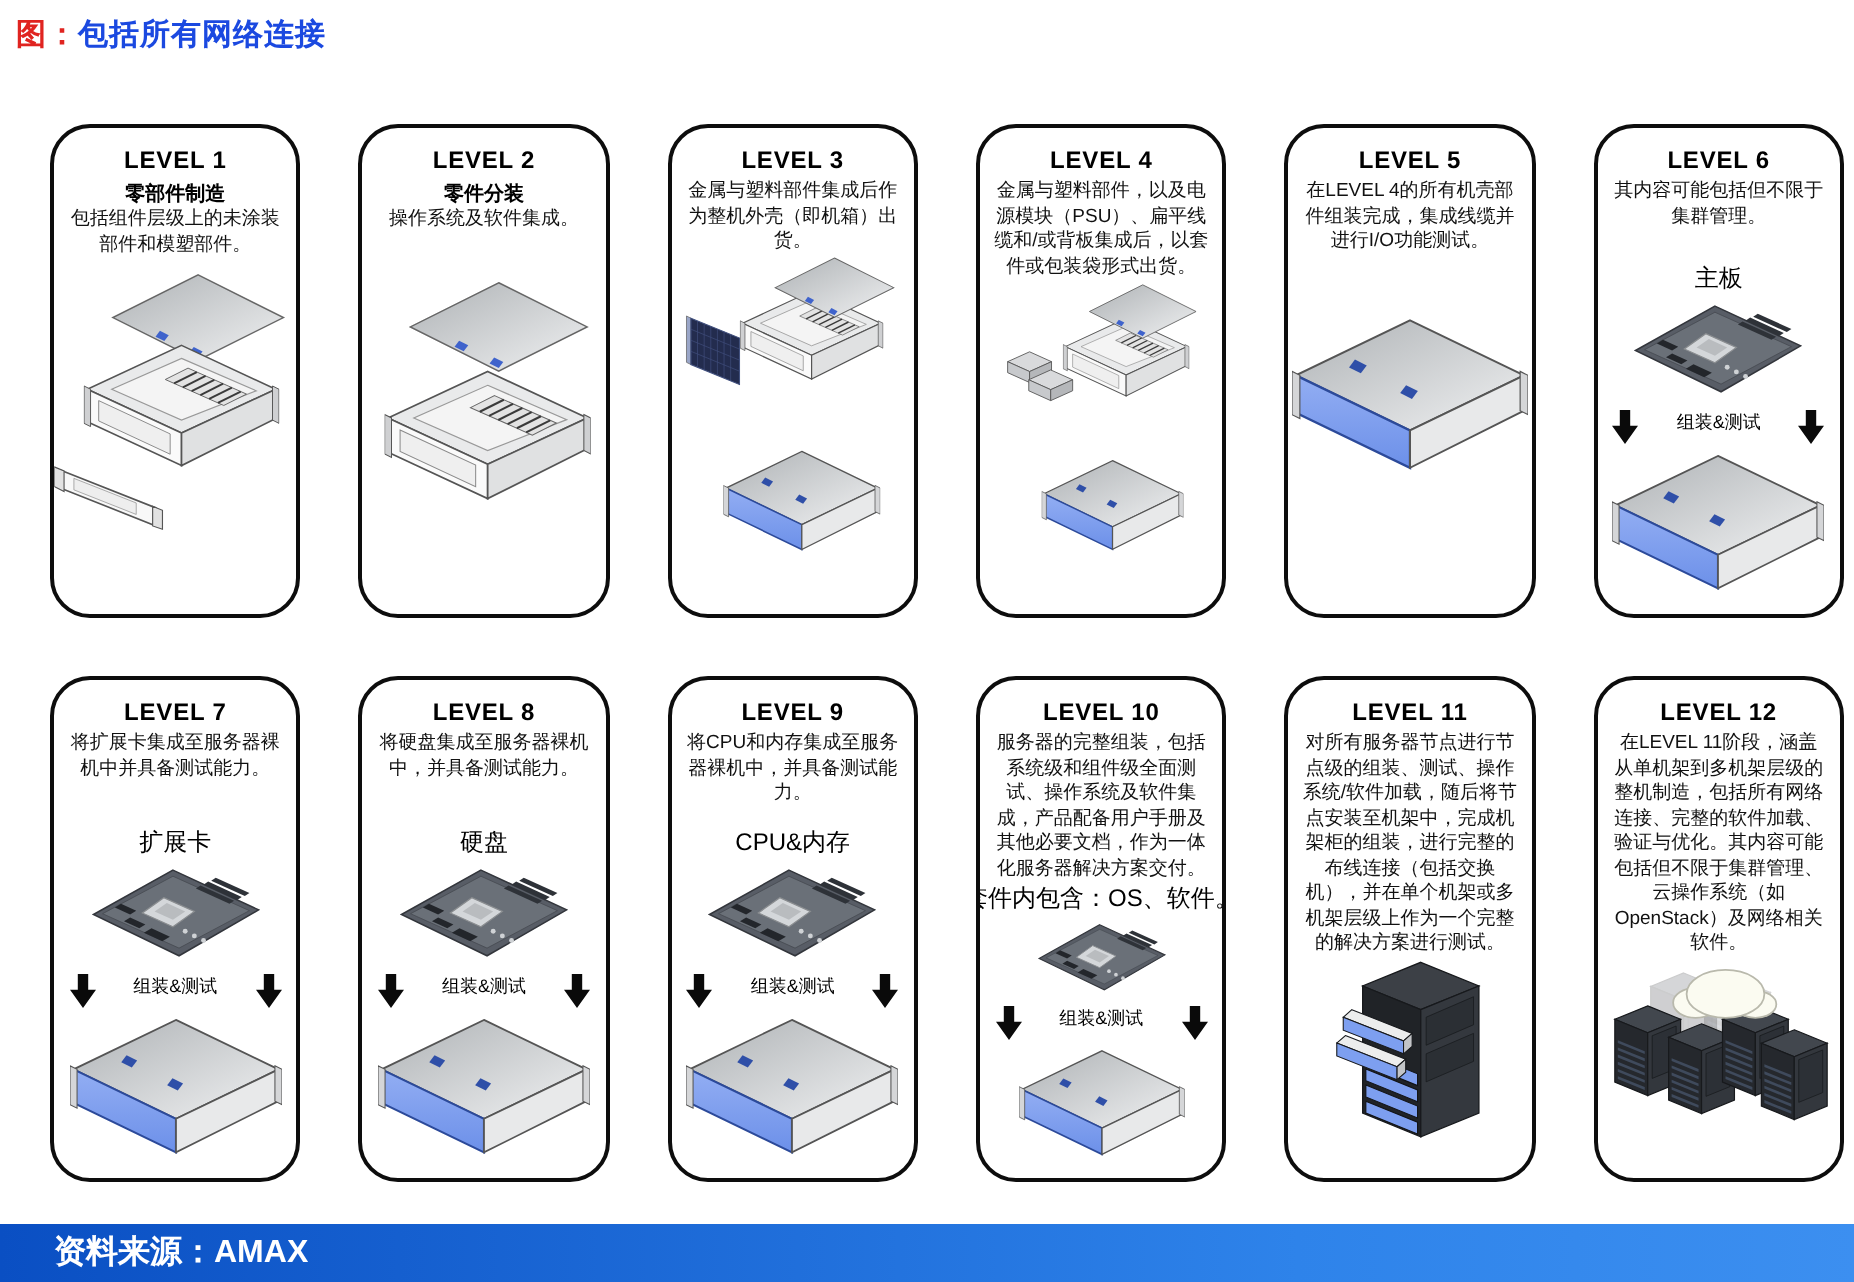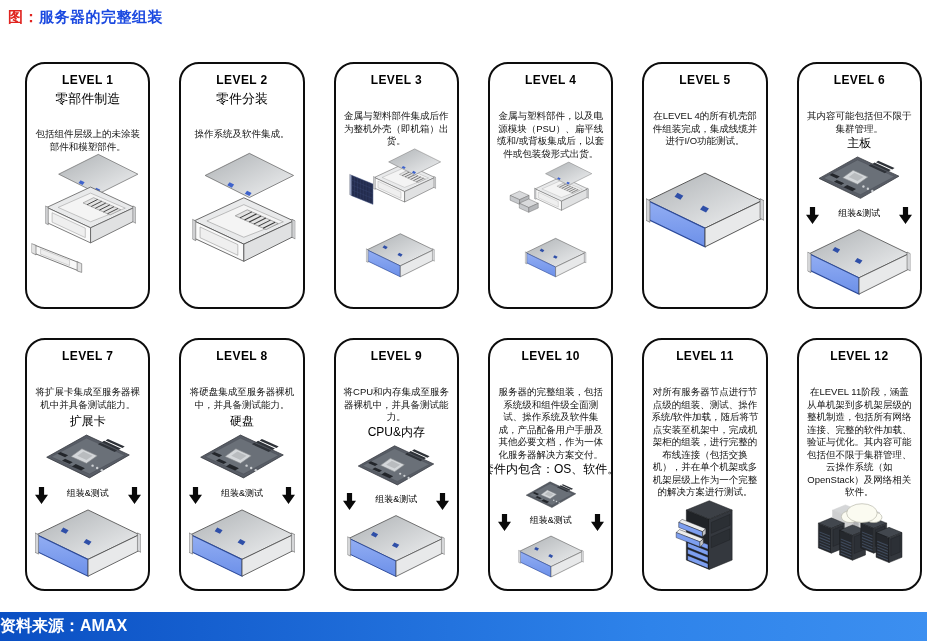--- a/index.html
+++ b/index.html
@@ -19,39 +19,39 @@
     position:absolute;left:25px;top:62px;width:897px;
     display:grid;grid-template-columns:repeat(6,1fr);
     grid-template-rows:247px 253px;column-gap:8px;row-gap:10px;gap:29px;
   }
   .card{
     border:2px solid #0d0d0d;border-radius:20px;background:#fff;
     padding:9px 7px 10px;box-sizing:border-box;
     display:flex;flex-direction:column;align-items:center;overflow:hidden;
   }
   .lvl{font-size:12px;font-weight:bold;letter-spacing:.4px;margin-bottom:3px;color:#000;}
-  .sub{font-size:13px;font-weight:normal;color:#000;}
-  .desc{font-size:9.5px;line-height:1.32;text-align:center;color:#111;margin-top:20px;}
+  .sub{font-size:10px;font-weight:bold;color:#000;}
+  .desc{font-size:9.5px;line-height:1.32;text-align:center;color:#111;}
   .spacer{flex:1;}
   .sp-sm{flex:0 0 6px;}
   .part-label{font-size:12px;color:#000;margin-bottom:2px;white-space:nowrap;}
   .arrow-row{display:flex;align-items:flex-start;justify-content:space-between;width:106px;margin:3px 0 4px;}
   .arrow{width:13px;height:17px;}
   .arrow-label{font-size:9px;color:#000;}
   .board-svg{width:92px;height:52px;}
   .board-sm{width:86px;height:48px;}
   .chassis-svg{width:106px;height:71px;}
   .chassis-sm{width:100px;height:67px;}
   .ill{display:block;}
 
   .footer{
     position:absolute;left:0;right:0;bottom:0;height:29px;
     background:linear-gradient(90deg,#0a4fc3 0%,#2e83ea 70%,#3c8ff0 100%);
     color:#ffffff;font-size:16px;font-weight:bold;
-    display:flex;align-items:center;
+    display:flex;align-items:center;padding-left:27px;
   }
   .defs-holder{position:absolute;width:0;height:0;overflow:hidden;}
 </style>
 </head>
 <body>
 
 <svg class="defs-holder" aria-hidden="true">
   <defs>
     <linearGradient id="gradLid" x1="0" y1="0" x2="1" y2="1">
       <stop offset="0" stop-color="#aeb2b5"></stop>
@@ -199,21 +199,21 @@
       <g fill="#fbfbf1" stroke="#b9b9ac" stroke-width="1.2">
         <ellipse cx="60" cy="30" rx="15" ry="10"></ellipse>
         <ellipse cx="100" cy="31" rx="14" ry="9"></ellipse>
         <ellipse cx="80" cy="24" rx="26" ry="16"></ellipse>
       </g>
     </symbol>
   </defs>
 </svg>
 
 <div class="page-title">
-  <span class="title-prefix">图：</span><span class="title-main">服务器的完整组装</span>
+  <span class="title-prefix">图：</span><span class="title-main">包括所有网络连接</span>
 </div>
 
 <div class="grid">
 
   <div class="card">
     <div class="lvl">LEVEL 1</div>
     <div class="sub">零部件制造</div>
     <div class="desc">包括组件层级上的未涂装部件和模塑部件。</div>
     <div class="spacer"></div>
     <svg class="ill" style="width:122px;height:155px" viewBox="0 0 132 168">

